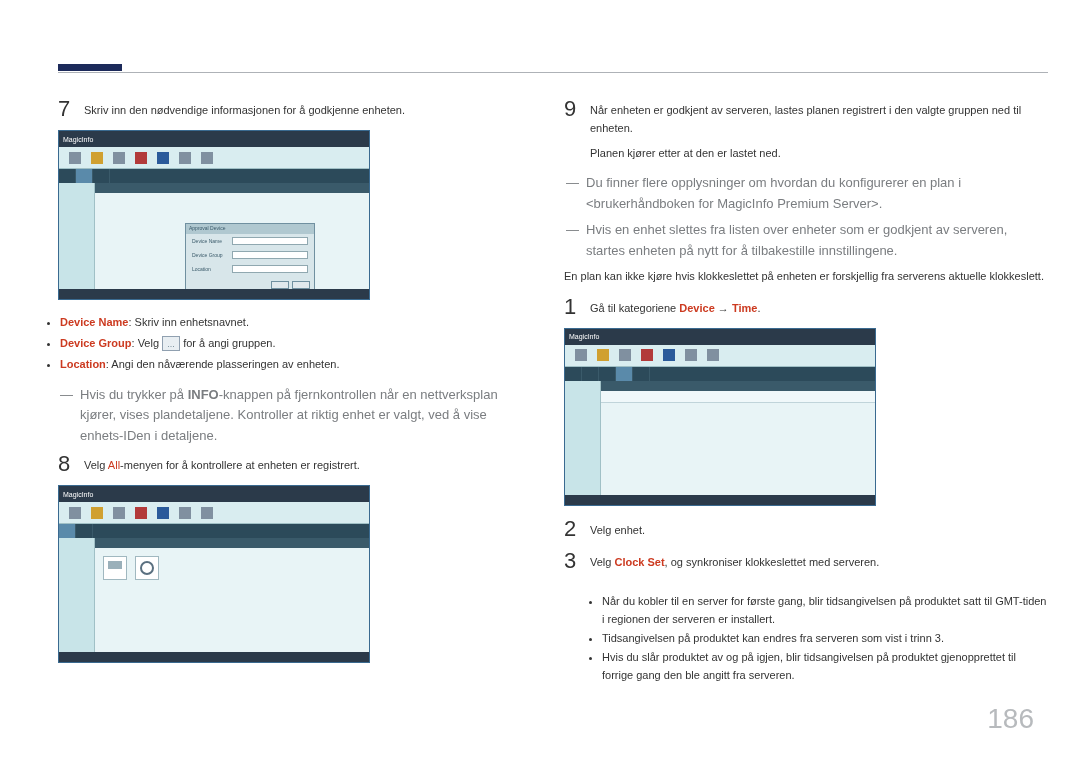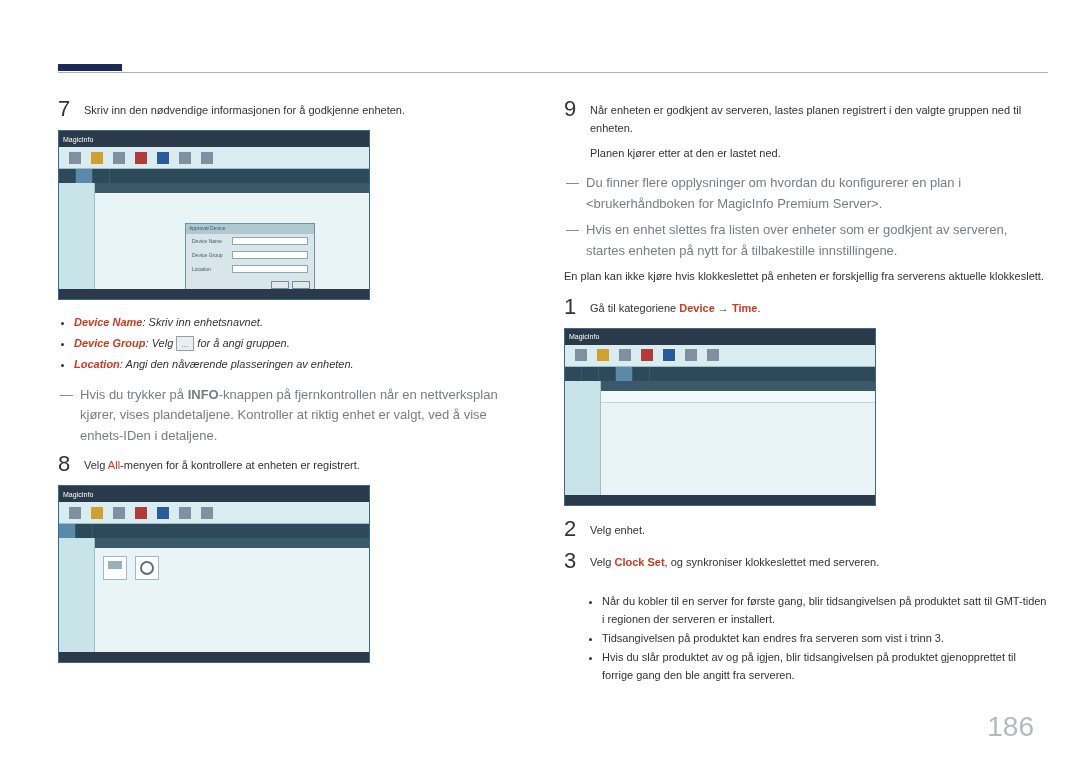--- a/index.html
+++ b/index.html
@@ -147,21 +147,21 @@
 
   .shot-thumbs {
     padding: 8px;
     display: flex;
     gap: 8px;
   }
   .thumb { width: 24px; height: 24px; background:#fff; border:1px solid #a0b8c0; position:relative;}
   .thumb .i { position:absolute; inset:4px 4px 10px 4px; background:#9ab0ba; }
   .thumb .pwr { position:absolute; inset:4px; border:2px solid #5a7080; border-radius:50%;}
 
-  .bullets { margin: 8px 0 10px 16px; font-style: italic; }
+  .bullets { margin: 8px 0 10px 2px; }
   .bullets li {
     font-size: 11px;
     line-height: 1.9;
     list-style: disc;
     padding-left: 0px;
     color: #333;
   }
   .sub-bullets { margin: 20px 0 4px 38px; }
   .sub-bullets li {
     font-size: 11px;
@@ -206,21 +206,21 @@
   }
   .section-desc {
     font-size: 11px;
     line-height: 1.6;
     margin-bottom: 10px;
   }
 
   .page-num {
     position: absolute;
     right: 46px;
-    bottom: 20px;
+    bottom: 28px;
     font-size: 28px;
     color: #b7babd;
     font-weight: 300;
   }
 </style>
 </head>
 <body>
 
 <div class="page">
   <div class="header-bar"></div>

